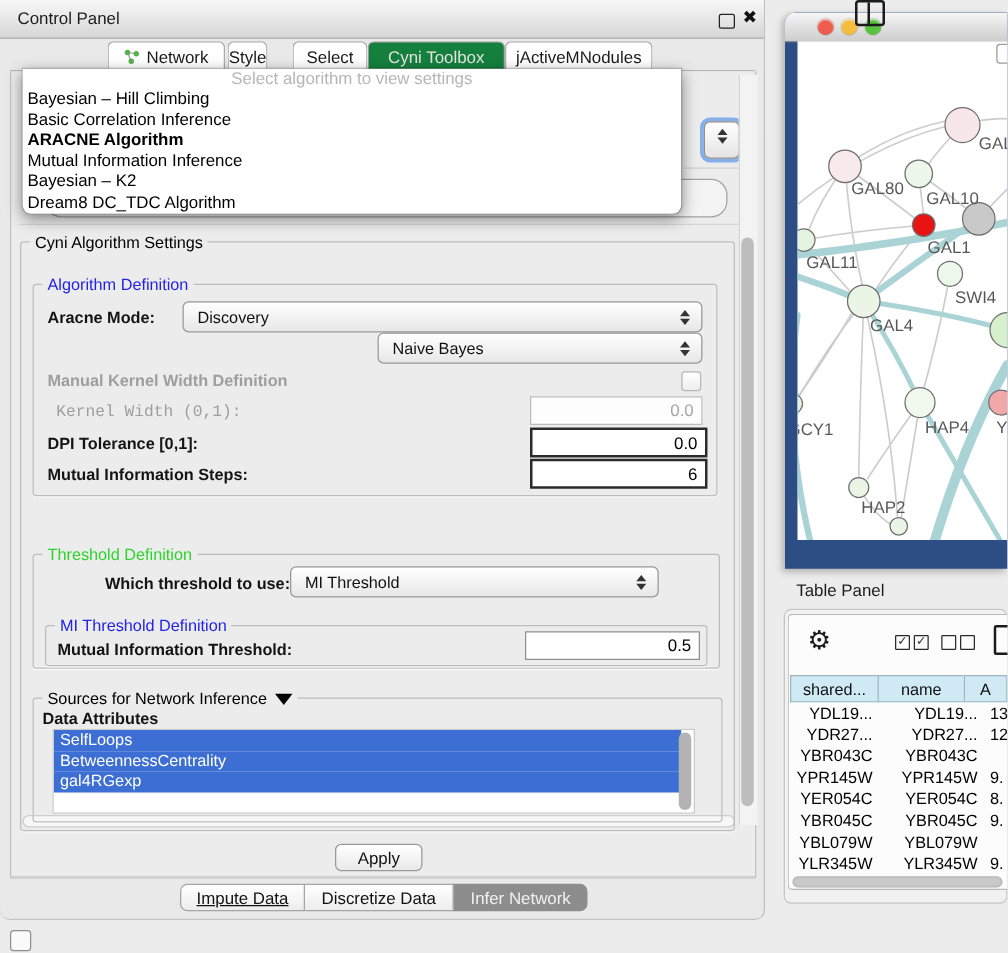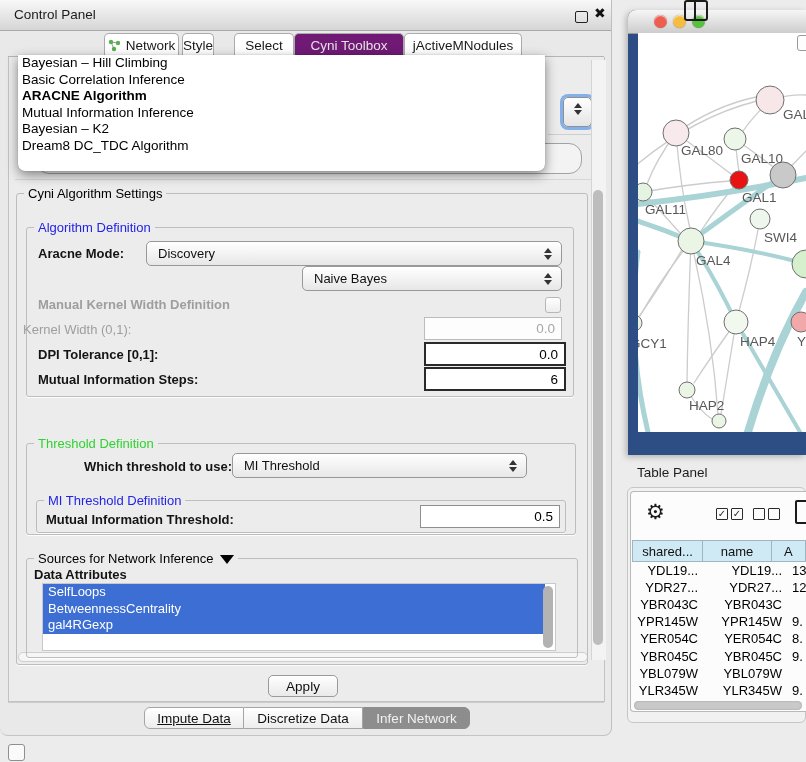--- a/index.html
+++ b/index.html
@@ -9,21 +9,21 @@
 
   
   #control-panel{left:0;top:0;width:611px;height:735px;background:#e9e9e9;border-right:1px solid #bfbfbf;border-bottom:1px solid #c4c4c4;border-radius:0 0 8px 8px;}
   #cp-titlebar{left:0;top:0;width:611px;height:30px;background:linear-gradient(#f8f8f8,#d6d6d6);border-bottom:1px solid #a8a8a8;}
   #cp-title{left:14px;top:7px;font-size:13.5px;color:#1c1c1c;}
   #cp-float{left:575px;top:11px;width:11px;height:10px;border:1.6px solid #222;border-radius:2px;background:transparent;}
   #cp-close{left:594px;top:5px;font-size:14px;color:#111;font-weight:bold;}
 
   
   .tab{position:absolute;top:33px;height:24px;display:flex;align-items:center;justify-content:center;background:#fff;border:1px solid #ababab;border-bottom:none;border-radius:5px 5px 0 0;font-size:13.5px;color:#1a1a1a;box-sizing:border-box;}
-  .tab.sel{background:#701a75;color:#e3e3e3;}
+  .tab.sel{background:#15803d;color:#e3e3e3;}
   #tabstrip-line{left:8px;top:56px;width:596px;height:1px;background:#b5b5b5;}
 
   
   #cp-content{left:8px;top:57px;width:597px;height:645px;background:#ececec;border:1px solid #c2c2c2;border-top:none;box-sizing:border-box;}
 
   
   #cp-vscroll{left:591px;top:60px;width:14px;height:600px;background:#f3f3f3;border-left:1px solid #d4d4d4;}
   #cp-vthumb{left:593px;top:190px;width:10px;height:455px;background:#bdbdbd;border-radius:5px;}
   #cp-hscroll{left:18px;top:652px;width:570px;height:10px;background:#f6f6f6;border:1px solid #cdcdcd;border-radius:5px;box-sizing:border-box;}
 
@@ -105,21 +105,21 @@
 
 <div id="screen">
 
   <section class="abs" id="control-panel">
     <div class="abs" id="cp-titlebar">
       <span class="abs" id="cp-title">Control Panel</span>
       <span class="abs" id="cp-float"></span>
       <span class="abs" id="cp-close">✖</span>
     </div>
 
-    <div class="tab" style="left:104px;width:75px;text-align:right;">
+    <div class="tab" style="left:86px;width:94px;text-align:right;">
       <svg width="13" height="13" viewBox="0 0 13 13" style="margin-right:5px;">
         <line x1="3" y1="3" x2="10" y2="4" stroke="#999" stroke-width="1"></line>
         <line x1="3" y1="3" x2="6" y2="10" stroke="#999" stroke-width="1"></line>
         <circle cx="3" cy="3" r="2.2" fill="#55b04e"></circle>
           <circle cx="10" cy="4" r="2.2" fill="#55b04e"></circle>
           <circle cx="6" cy="10" r="2.2" fill="#55b04e"></circle>
       </svg>
       <span>Network</span>
     </div>
     <div class="tab" style="left:182px;width:32px;">
@@ -167,21 +167,21 @@
     </div>
     <div class="combo" style="left:302px;top:266px;width:260px;">
       <span>Naive Bayes</span>
       <span class="arrows">
           <span class="tri-up"></span>
           <span class="tri-down"></span>
         </span>
     </div>
     <span class="lbl b dis" style="left:38px;top:297px;">Manual Kernel Width Definition</span>
     <span class="cb" style="left:545px;top:297px;"></span>
-    <span class="lbl dis" style="left:23px;top:322px;">Kernel Width (0,1):</span>
+    <span class="lbl dis" style="left:45px;top:322px;font-family:Liberation Mono, monospace;">Kernel Width (0,1):</span>
     <div class="field dis" style="left:424px;top:317px;width:138px;height:23px;">
         <span>0.0</span>
       </div>
     <span class="lbl b" style="left:38px;top:347px;">DPI Tolerance [0,1]:</span>
     <div class="field" style="left:424px;top:342px;width:142px;height:24px;">
         <span>0.0</span>
       </div>
     <span class="lbl b" style="left:38px;top:372px;">Mutual Information Steps:</span>
     <div class="field" style="left:424px;top:367px;width:142px;height:24px;">
         <span>6</span>
@@ -226,20 +226,21 @@
       </div>
     <div class="seg" style="left:244px;width:119px;border-left:none;">
         <span>Discretize Data</span>
       </div>
     <div class="seg sel" style="left:363px;width:107px;border-radius:0 6px 6px 0;">
         <span>Infer Network</span>
       </div>
   </section>
 
   <div class="abs" id="algo-popup">
+    <div id="popup-placeholder">Select algorithm to view settings</div>
     <div>
         <div class="popup-item">Bayesian – Hill Climbing</div>
         <div class="popup-item">Basic Correlation Inference</div>
         <div class="popup-item bold">ARACNE Algorithm</div>
         <div class="popup-item">Mutual Information Inference</div>
         <div class="popup-item">Bayesian – K2</div>
         <div class="popup-item">Dream8 DC_TDC Algorithm</div>
       </div>
   </div>
 

